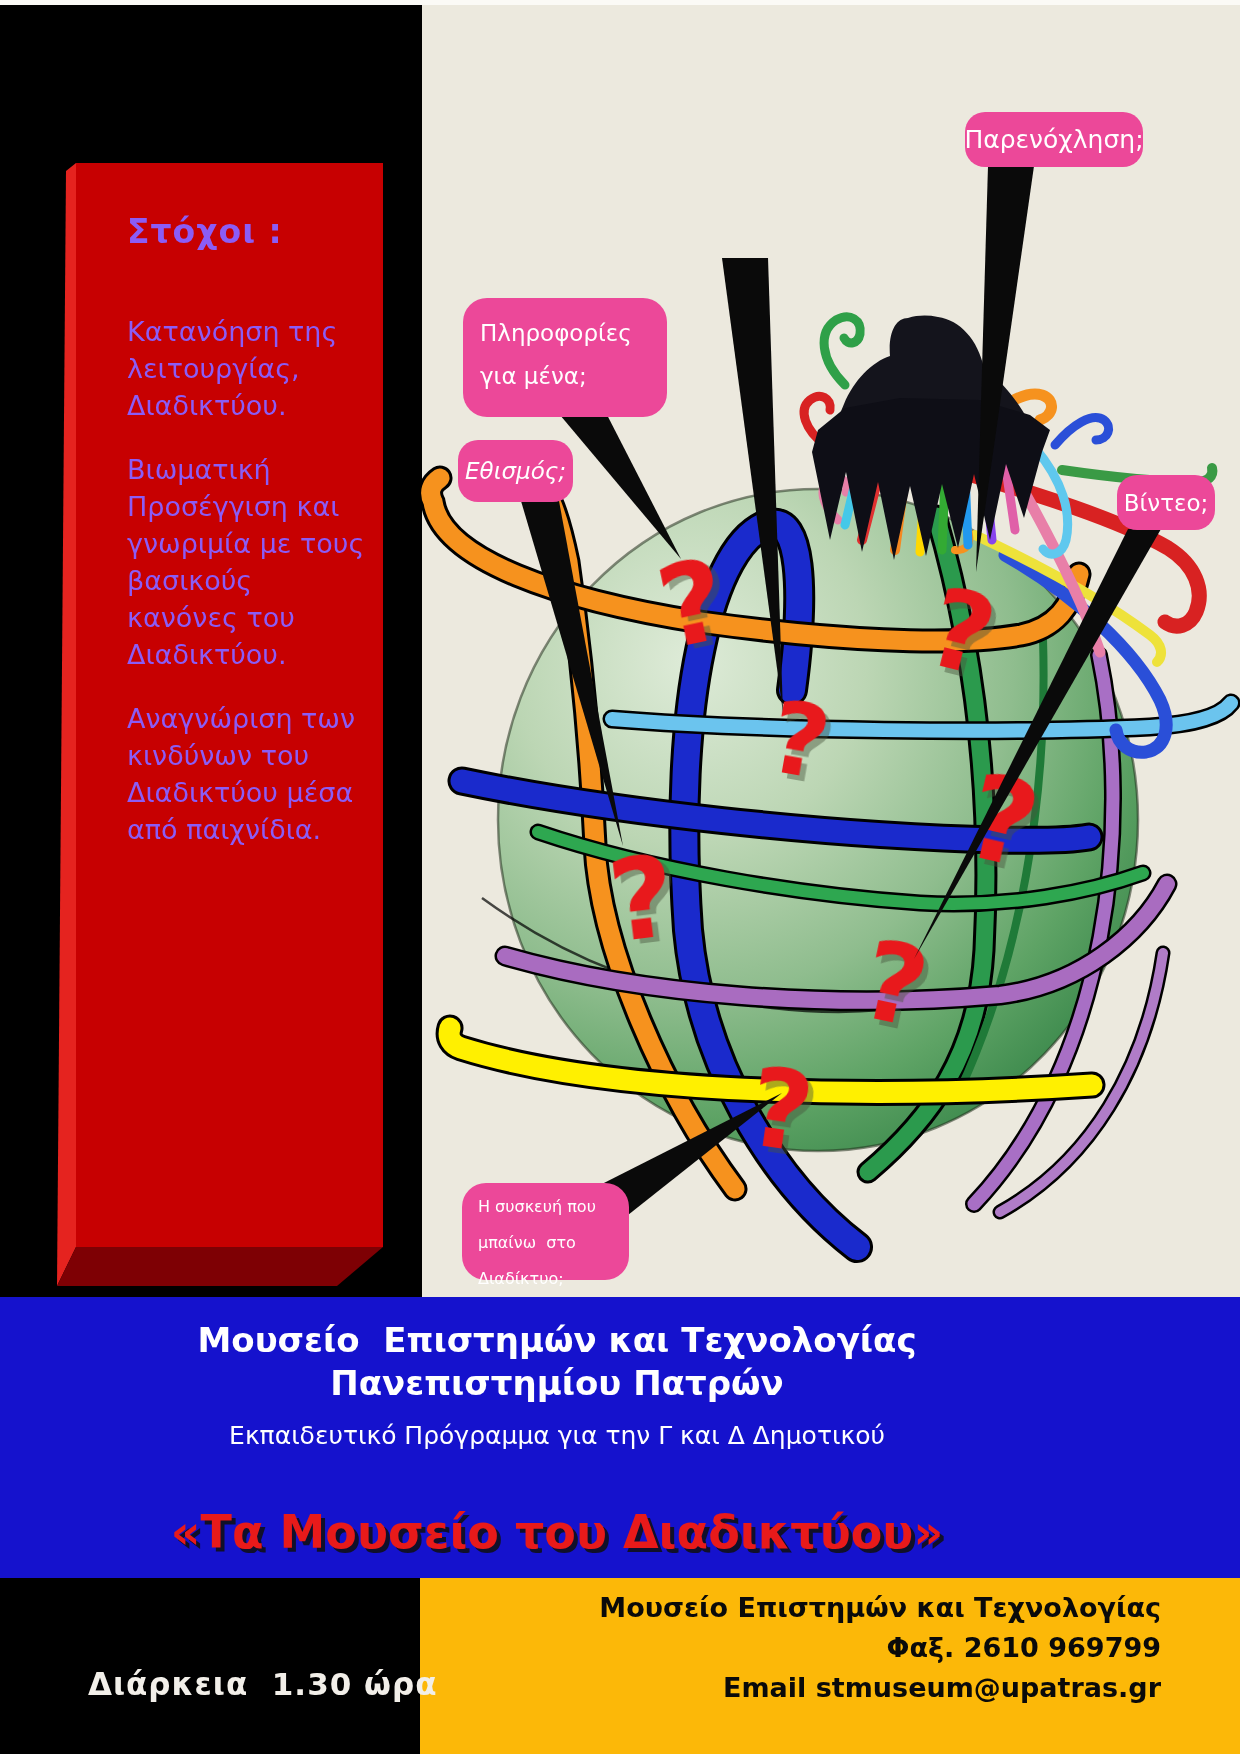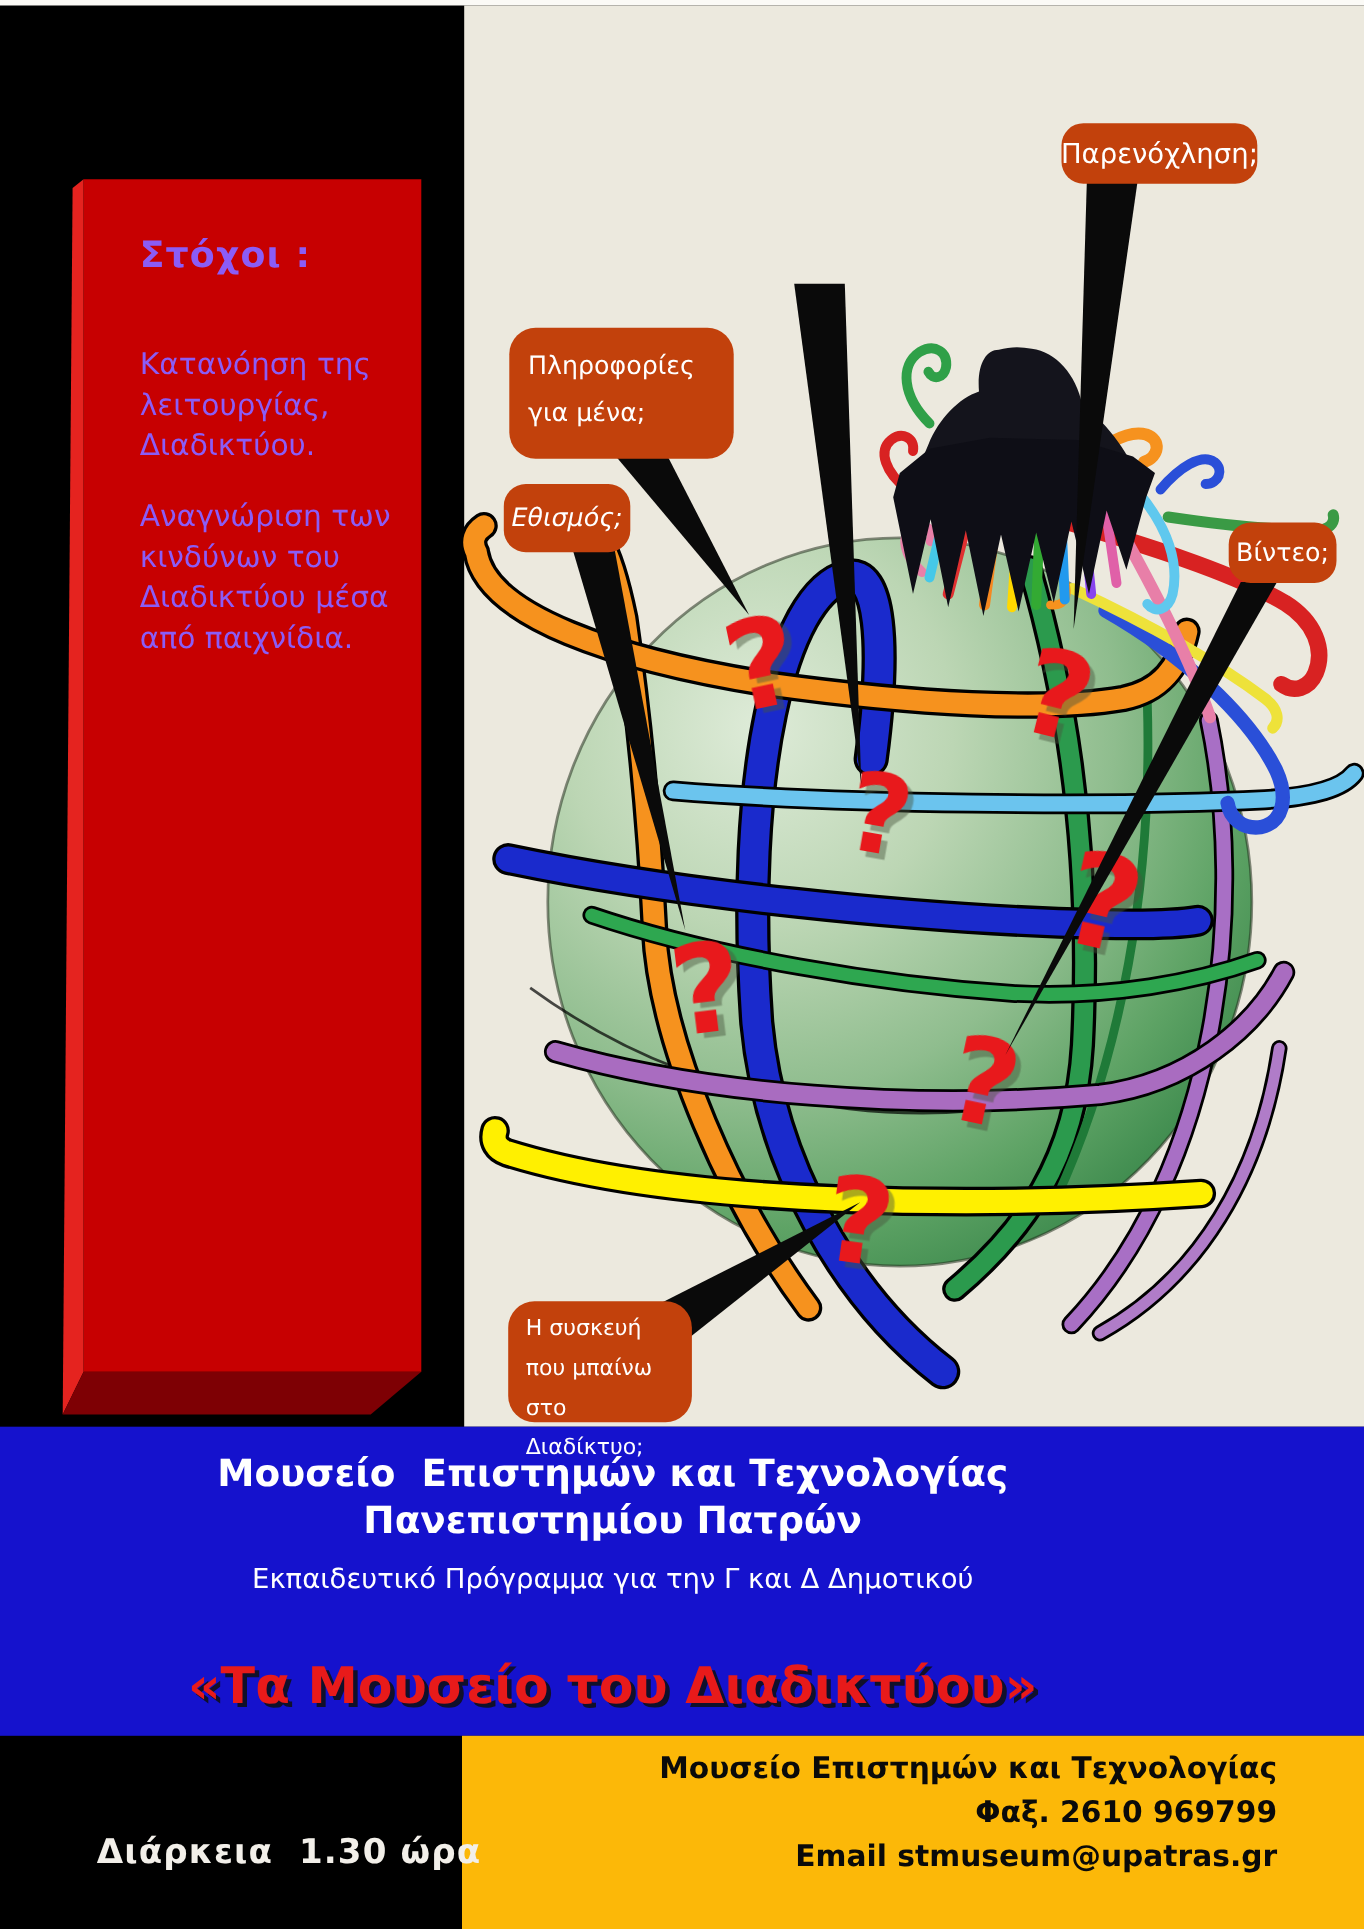--- a/index.html
+++ b/index.html
@@ -8,31 +8,31 @@
   svg.art{position:absolute;left:0;top:0;display:block;}
   .rb{fill:none;}
   .st{fill:none;stroke-linecap:round;}
   .qm{font-family:"DejaVu Sans",sans-serif;font-weight:bold;fill:#E8191C;
       filter:drop-shadow(6px 5px 0 rgba(70,85,60,.45));}
   
   .goals{position:absolute;left:127px;top:212px;width:238px;color:#8b5cf6;}
   .goals h2{font-size:33px;font-weight:bold;margin:0 0 62px 0;letter-spacing:1px;}
   .goals p{font-size:27px;line-height:37px;margin:0 0 27px 0;white-space:pre-wrap;}
   
-  .bubble{position:absolute;background:#c2410c;color:#FFF;border-radius:20px;
+  .bubble{position:absolute;background:#ec4899;color:#FFF;border-radius:20px;
           box-sizing:border-box;display:flex;align-items:center;justify-content:center;
           text-align:center;white-space:pre-wrap;}
   .bubble.block{display:block;text-align:left;}
   .b-harass{left:965px;top:112px;width:178px;height:55px;font-size:25px;}
   .b-photo{left:612px;top:188px;width:182px;height:71px;font-size:25px;}
   .b-info{left:463px;top:298px;width:204px;height:119px;font-size:23px;line-height:43px;
           padding:14px 10px 0 17px;border-radius:24px;}
   .b-addict{left:458px;top:440px;width:115px;height:62px;font-size:23px;font-style:italic;}
   .b-video{left:1117px;top:475px;width:98px;height:55px;font-size:23px;}
-  .b-device{left:462px;top:1183px;width:167px;height:110px;font-size:20px;line-height:36px;
+  .b-device{left:462px;top:1183px;width:167px;height:97px;font-size:16px;line-height:36px;
             padding:6px 8px 0 16px;border-radius:24px;}
   
   .blueband{position:absolute;left:0;top:1297px;width:1114px;height:281px;color:#FFF;
             text-align:center;}
   .bb-l1{padding-top:22px;font-size:34px;font-weight:bold;line-height:43px;white-space:pre-wrap;}
   .bb-l2{font-size:34px;font-weight:bold;line-height:43px;}
   .bb-l3{margin-top:16px;font-size:25px;line-height:30px;}
   .bb-title{margin-top:54px;font-size:46px;font-weight:bold;color:#E81A1A;
             text-shadow:4px 4px 0 #10102A;}
   
@@ -163,20 +163,21 @@
         <polygon points="521,501 559,501 623,846"></polygon>
         <polygon points="1128,529 1161,529 914,959"></polygon>
         <polygon points="596,1187 628,1215 782,1093"></polygon>
       </g>
     </g>
   </svg>
 
   <div class="goals">
     <h2>Στόχοι :</h2>
     <p>Κατανόηση της λειτουργίας, Διαδικτύου.</p>
+    <p>Βιωματική Προσέγγιση και γνωριμία με τους βασικούς κανόνες του Διαδικτύου.</p>
     <p>Αναγνώριση των  κινδύνων του Διαδικτύου μέσα από παιχνίδια.</p>
   </div>
 
   <div class="bubble b-harass">Παρενόχληση;</div>
   <div class="bubble b-info block">Πληροφορίες για μένα;</div>
   <div class="bubble b-addict">Εθισμός;</div>
   <div class="bubble b-video">Βίντεο;</div>
   <div class="bubble b-device block">Η συσκευή που μπαίνω  στο Διαδίκτυο;</div>
 
   <div class="blueband">

